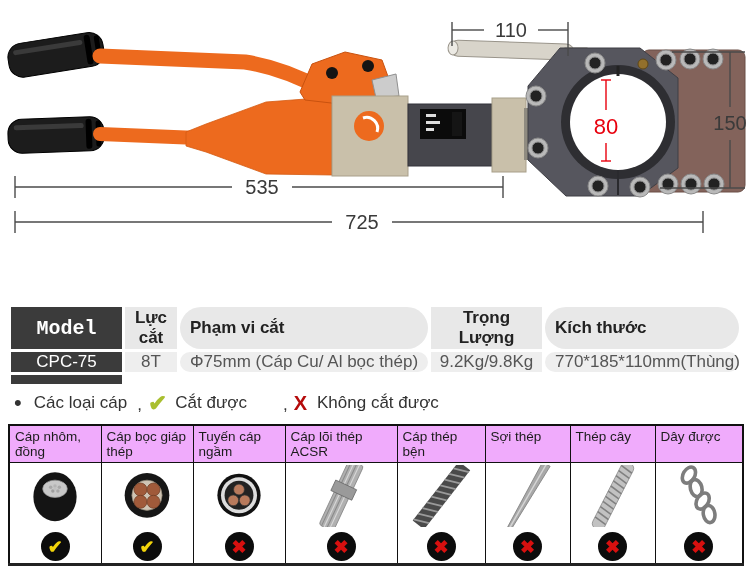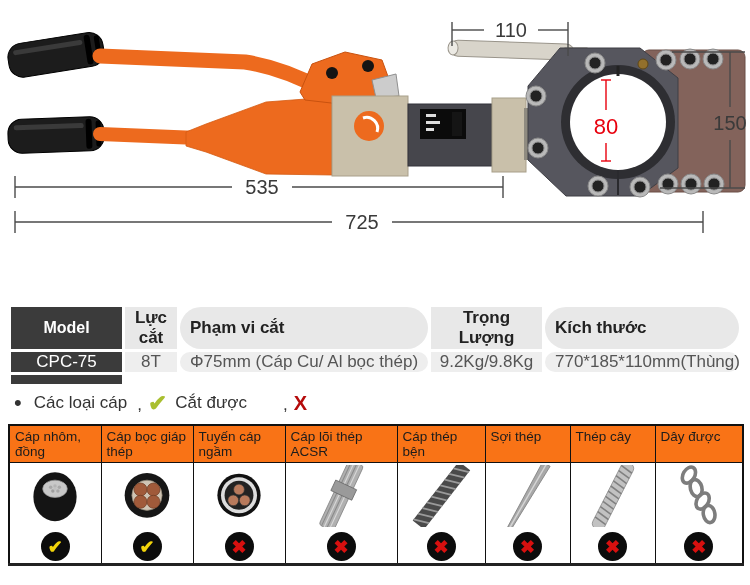--- a/index.html
+++ b/index.html
@@ -20,41 +20,41 @@
     width:734px; margin:12px 8px 0;
     border-collapse:separate; border-spacing:3px;
     table-layout:fixed;
   }
   table.spec th, table.spec td { padding:0 4px; }
   .cell-dark  { background:#3b3b3b; color:#ffffff; text-align:center; }
   .cell-hd    { background:#e8e8e8; color:#222222; font-weight:bold; font-size:17px; text-align:center; }
   .cell-val   { background:#eeeeee; color:#555555; font-size:17px; text-align:center;margin-top:44px; }
   .spec tr.hdr  th { height:42px; }
   .spec tr.data td { height:16px; }
-  .model-cell { font-size:16px; font-weight:bold; }
+  .model-cell { font-size:20px; font-weight:bold;font-family:Liberation Mono, monospace; }
   .modelno-cell { font-size:17px; }
   .al { text-align:left !important; padding-left:10px !important;border-radius:21px; }
   .stub { width:111px; height:9px; background:#3b3b3b; margin:0 0 0 11px; }
 
   
   .legend { display:flex; align-items:center; margin:7px 0 0 14px; font-size:17px; color:#333; }
   .legend .bullet { font-size:22px; margin-right:12px; line-height:1; }
   .legend .comma { margin:4px 6px 0 10px; }
   .legend .chk { color:#a9bf2f; font-size:23px; font-weight:bold; margin-right:8px; line-height:1; }
   .legend .ex  { color:#b50b0b; font-size:20px; font-weight:bold; margin-right:10px; line-height:1; }
   .legend .gap { width:26px; }
 
   
   table.cables {
     width:734px; margin:9px 8px 0;
     border-collapse:collapse; table-layout:fixed;
     border:2px solid #111; border-bottom:3px solid #222;
   }
   table.cables th {
-    background:#f97316; border:1px solid #111;
+    background:#f0abfc; border:1px solid #111;
     font-size:13.5px; font-weight:normal; color:#1c1c1c;
     text-align:left; vertical-align:top; padding:3px 5px; height:28px;
   }
   table.cables td {
     border:1px solid #111; height:100px; padding:2px; background:#fff;
     vertical-align:bottom;
   }
   .cellwrap { display:flex; flex-direction:column; align-items:center; justify-content:space-between; height:96px; }
   .cellwrap svg { display:block; }
   .mark {
@@ -238,20 +238,21 @@
 
 <div class="legend">
   <span class="bullet">•</span>
   <span>Các loại cáp</span>
   <span class="comma">,</span>
   <span class="chk">✔</span>
   <span>Cắt được</span>
   <span class="gap"></span>
   <span class="comma">,</span>
   <span class="ex">X</span>
+  <span>Không cắt được</span>
 </div>
 
 <table class="cables">
   <colgroup>
       <col style="width:92px">
       <col style="width:92px">
       <col style="width:92px">
       <col style="width:112px">
       <col style="width:88px">
       <col style="width:85px">

